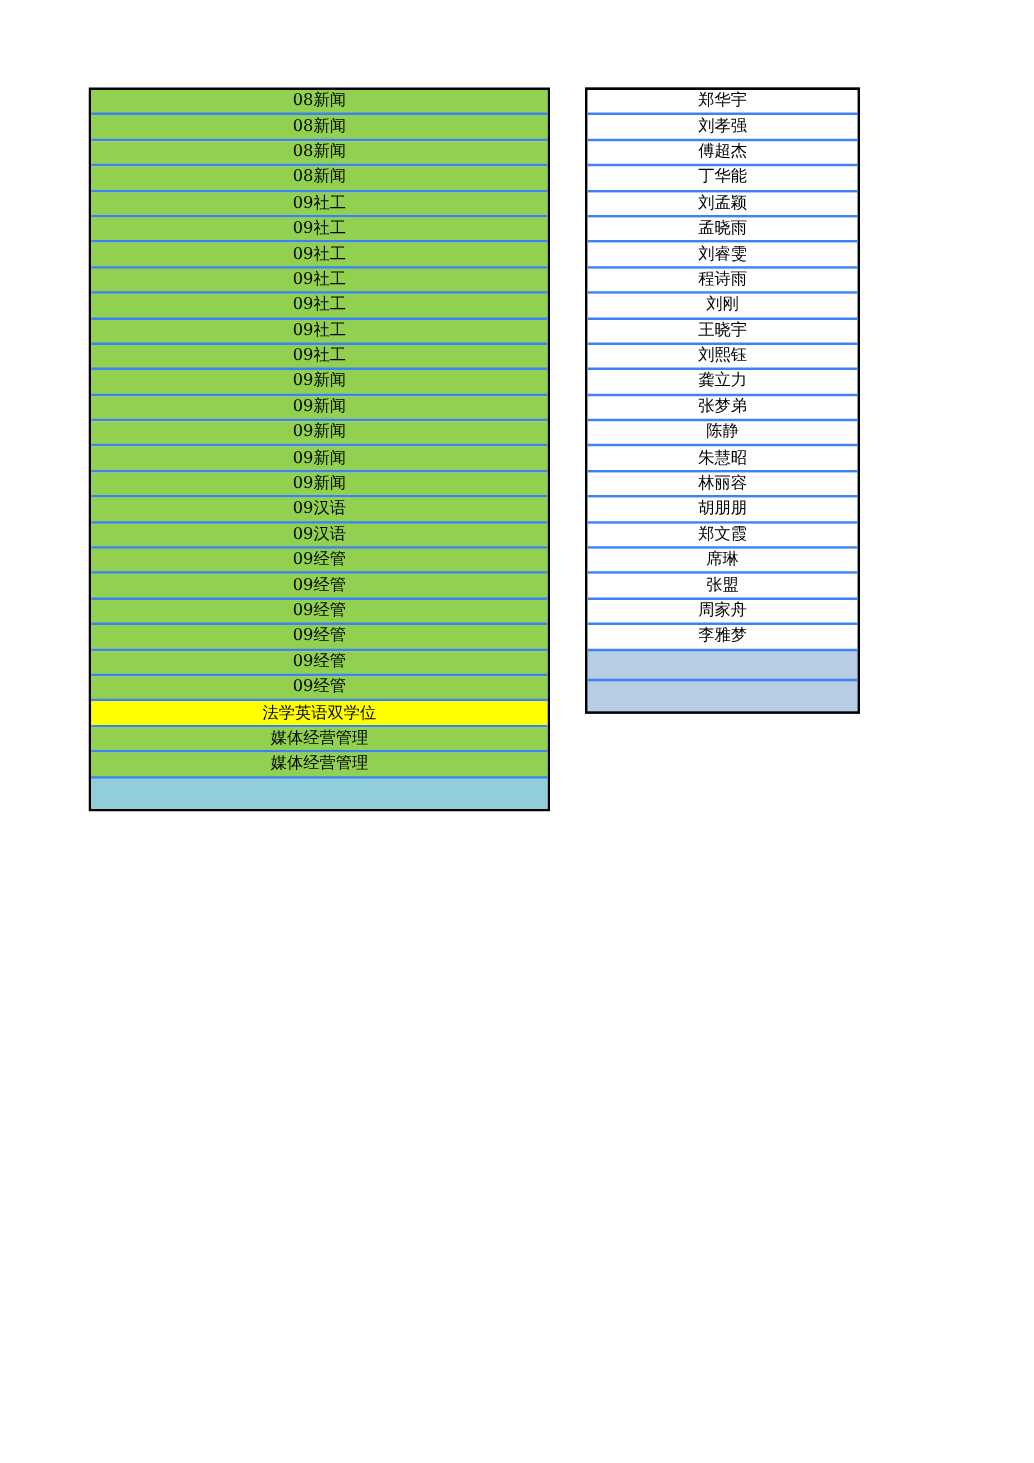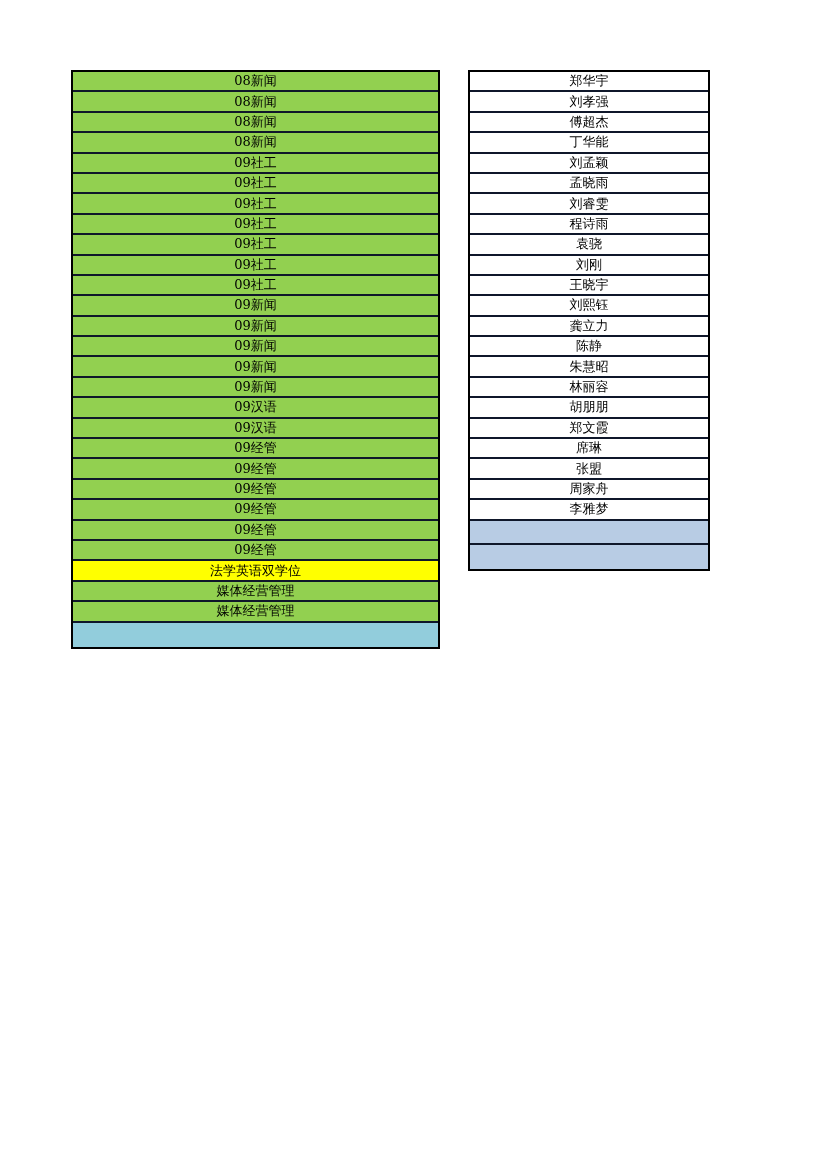--- a/index.html
+++ b/index.html
@@ -31,36 +31,36 @@
     width: 369px;
     border: 2px solid #000000;
     box-sizing: border-box;
     background: #ffffff;
   }
   
   .table-right {
     position: absolute;
     left: 468px;
     top: 70px;
-    width: 242px;
+    width: 220px;
     border: 2px solid #000000;
     box-sizing: border-box;
     background: #0369a1;
   }
 
   .grid {
     display: block;
     width: 100%;
   }
 
   .cell {
     box-sizing: border-box;
     height: 20.4px;
     line-height: 18px;
-    border-bottom: 2px solid #0f172a;
+    border-bottom: 2px solid #3b82f6;
     text-align: center;
     font-size: 13px;
     color: #000000;
     white-space: nowrap;
     overflow: hidden;
     display: flex;
     align-items: center;
     justify-content: center;
     padding: 0 2px;
   }
@@ -194,33 +194,33 @@
         <div class="cell fill-white">
           <span>孟晓雨</span>
         </div>
         <div class="cell fill-white">
           <span>刘睿雯</span>
         </div>
         <div class="cell fill-white">
           <span>程诗雨</span>
         </div>
         <div class="cell fill-white">
-          <span>袁骁</span>
-        </div>
-        <div class="cell fill-white">
           <span>刘刚</span>
         </div>
         <div class="cell fill-white">
           <span>王晓宇</span>
         </div>
         <div class="cell fill-white">
           <span>刘熙钰</span>
         </div>
         <div class="cell fill-white">
           <span>龚立力</span>
+        </div>
+        <div class="cell fill-white">
+          <span>张梦弟</span>
         </div>
         <div class="cell fill-white">
           <span>陈静</span>
         </div>
         <div class="cell fill-white">
           <span>朱慧昭</span>
         </div>
         <div class="cell fill-white">
           <span>林丽容</span>
         </div>

